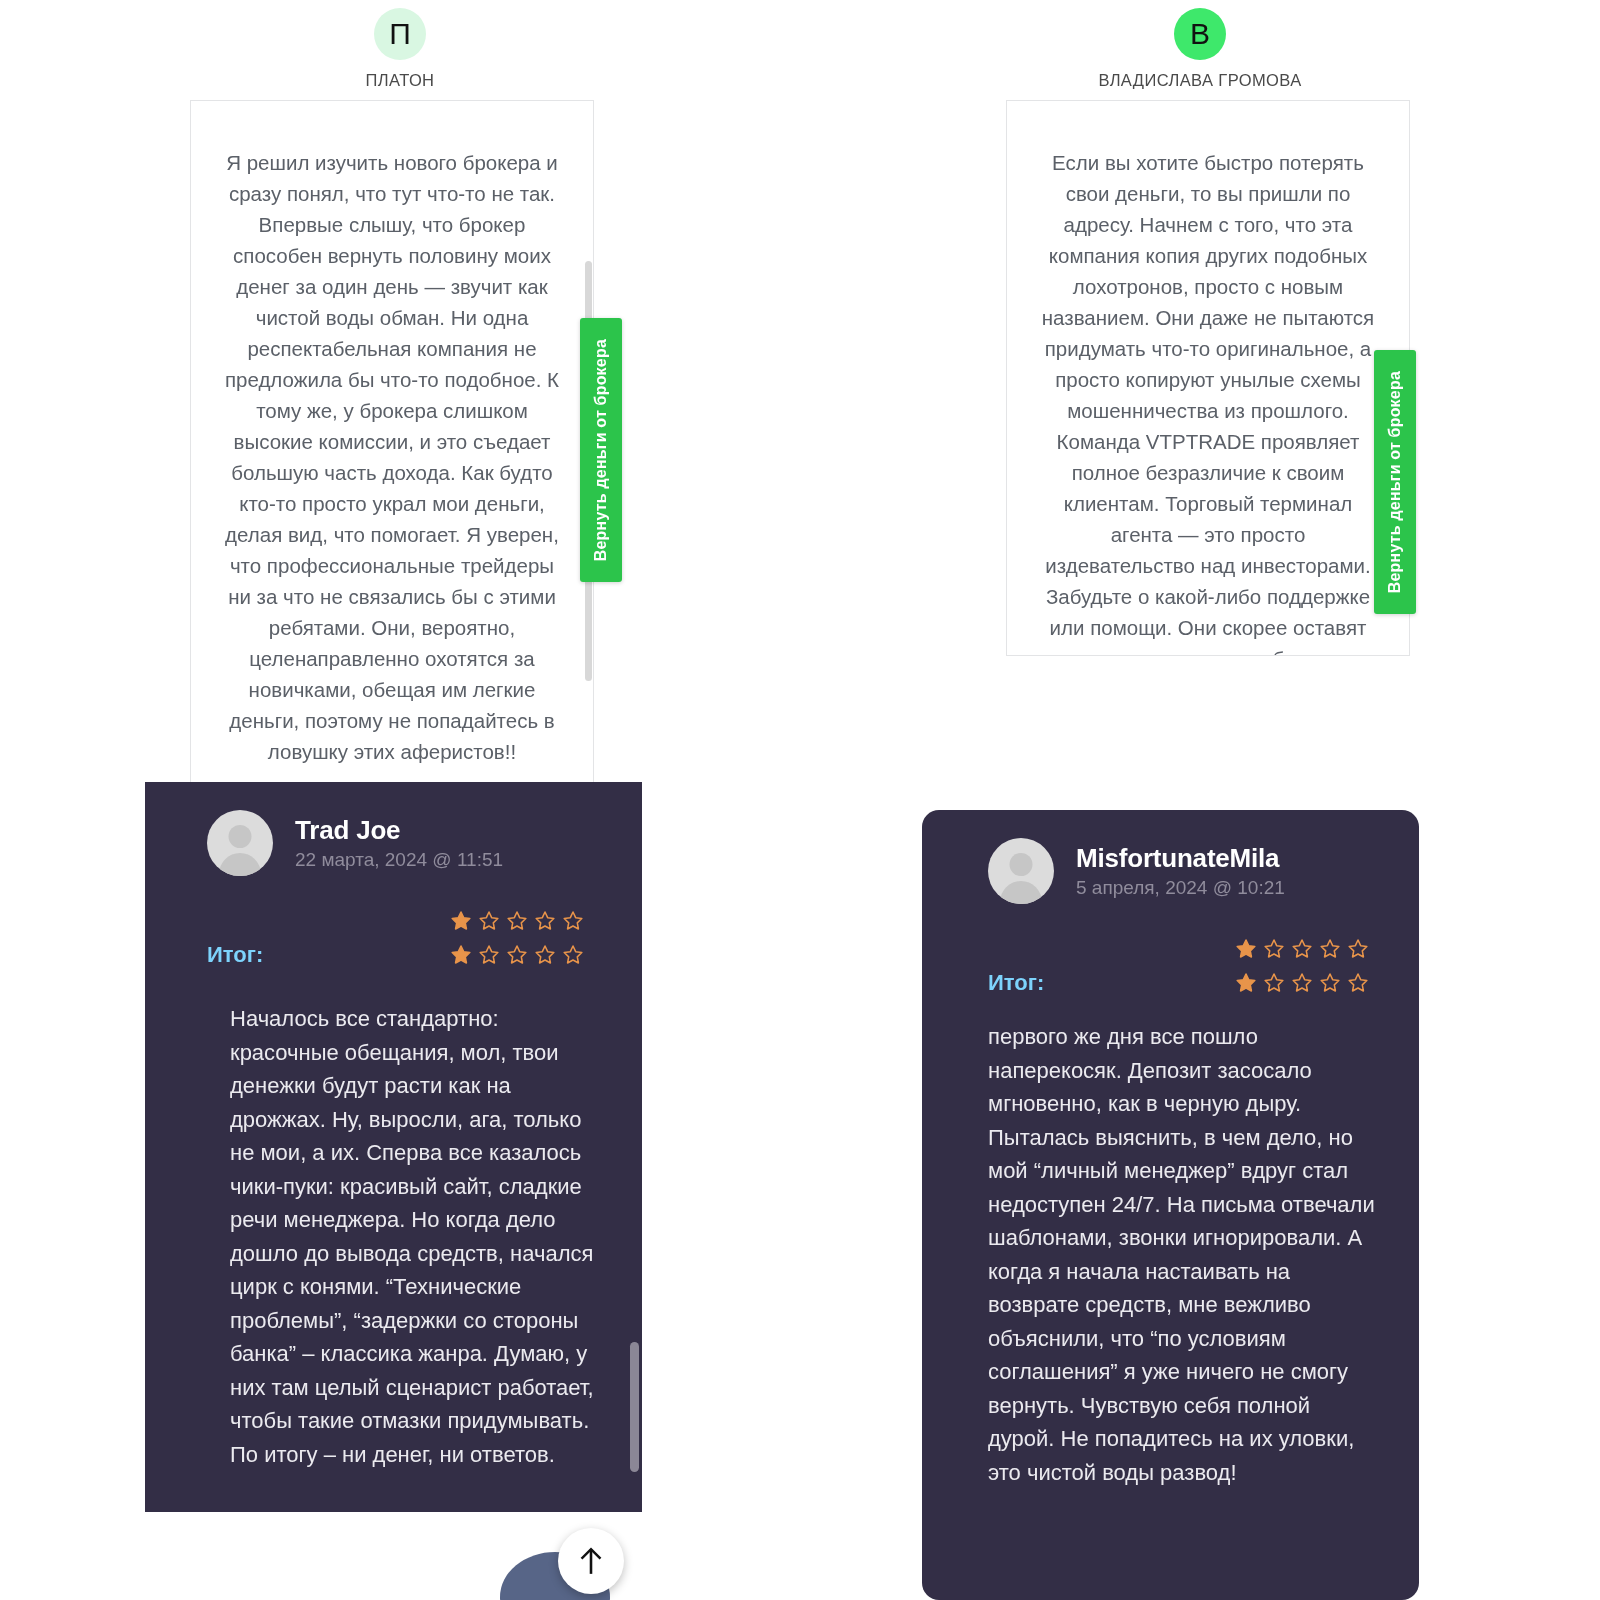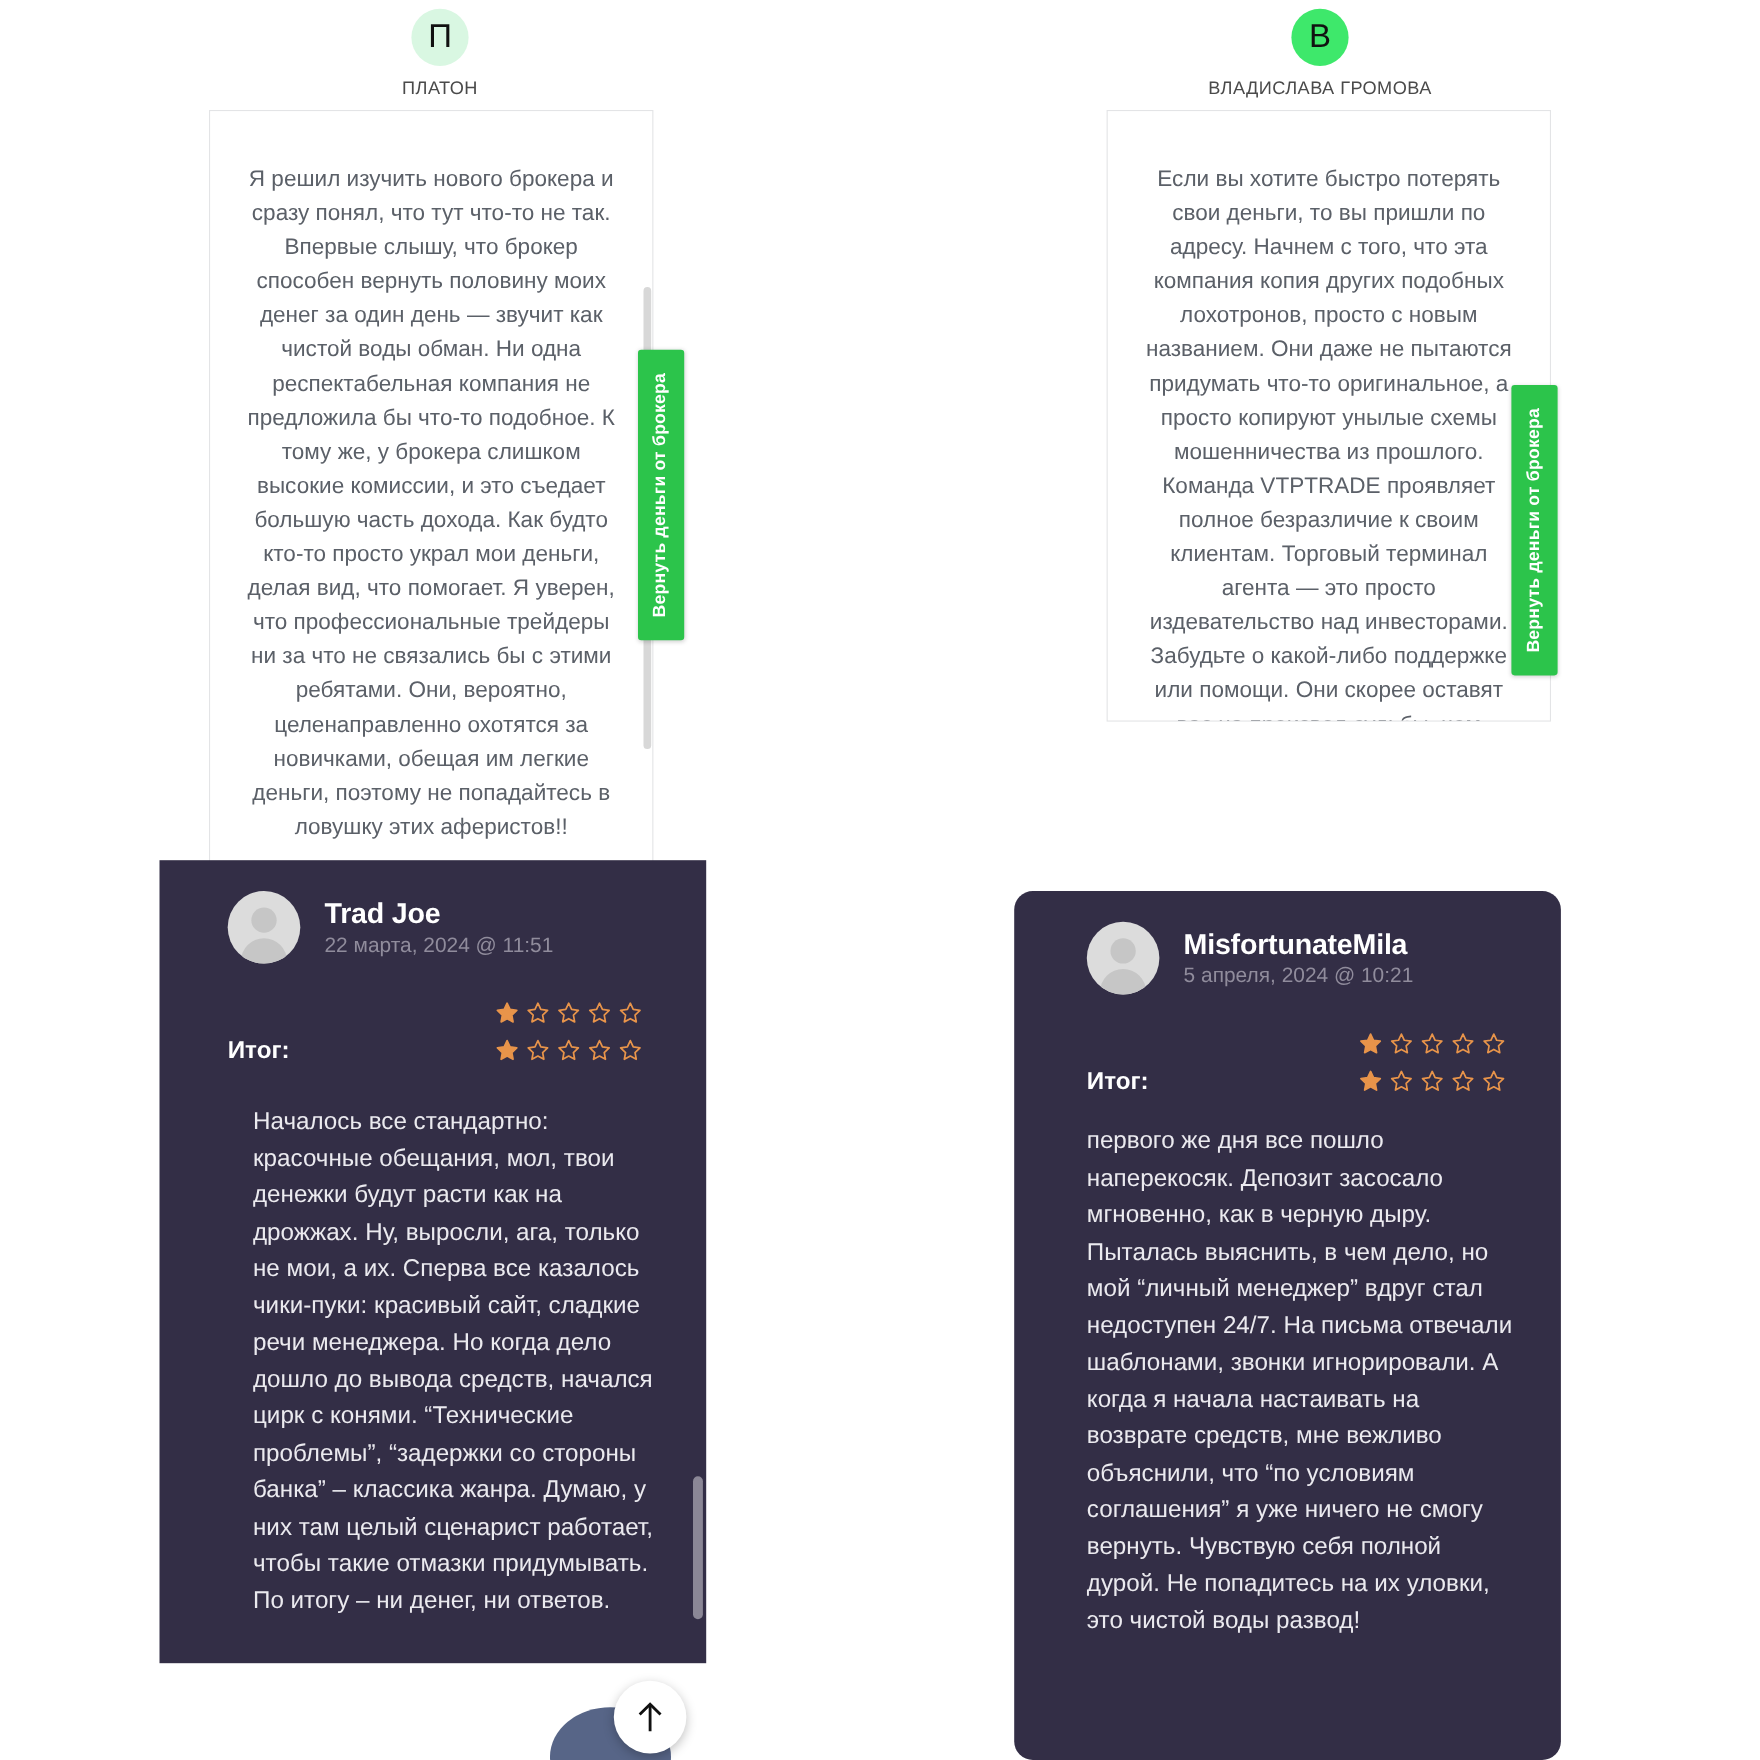--- a/index.html
+++ b/index.html
@@ -196,21 +196,21 @@
     display: flex;
     align-items: center;
     justify-content: flex-end;
     gap: 18px;
     height: 34px;
   }
 
   .rating-label {
     font-size: 22px;
     font-weight: 700;
-    color: #ffffff;
+    color: #7dd3fc;
     margin-right: auto;
   }
 
   .stars { display: flex; gap: 6px; }
 
   .star { width: 22px; height: 22px; display: block; }
 
   
   .comment-body {
     margin-top: 30px;

